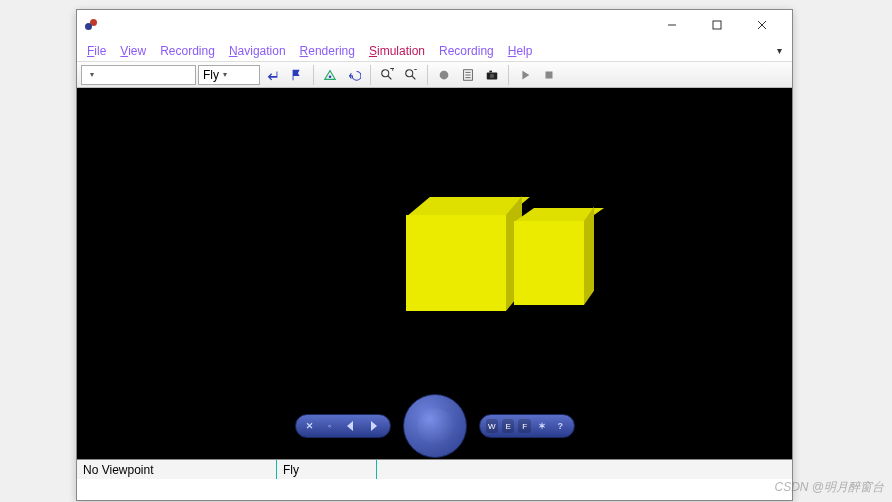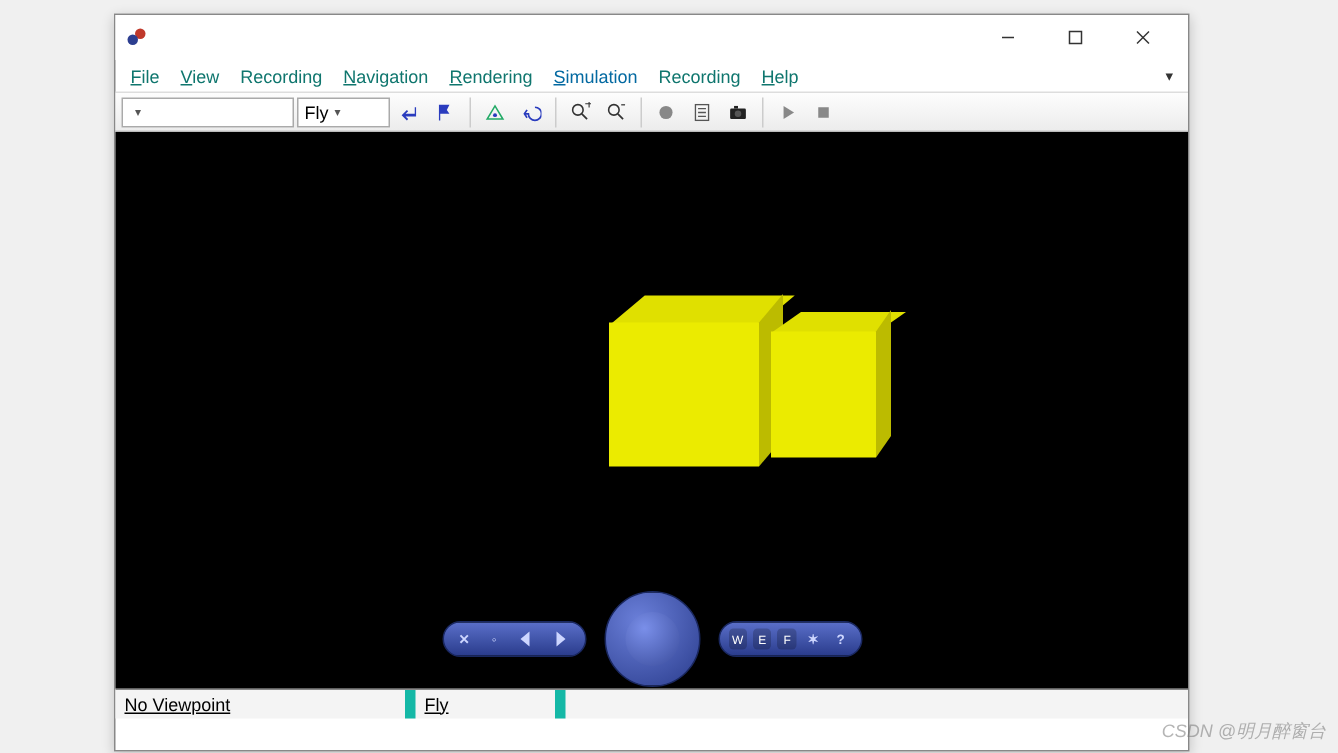--- a/index.html
+++ b/index.html
@@ -37,23 +37,23 @@
 .winbtn svg { width: 10px; height: 10px; }
 
 .menubar {
   height: 22px;
   display: flex;
   align-items: center;
   padding: 0 10px;
   gap: 14px;
   border-bottom: 1px solid #ddd;
 }
-.menubar .menu-item { color: #0f766e; cursor: default; }
+.menubar .menu-item { color: #8b5cf6; cursor: default; }
 .menubar .menu-item u { text-decoration: underline; }
-.menubar .menu-item.disabled { color: #0369a1; }
+.menubar .menu-item.disabled { color: #be185d; }
 .menubar .menu-spacer { flex:1; }
 .menubar .chevrons { color:#333; font-size:10px; }
 
 .toolbar {
   height: 26px;
   display: flex;
   align-items: center;
   padding: 2px 4px;
   gap: 2px;
   border-bottom: 1px solid #bbb;
@@ -144,26 +144,25 @@
 .navpad .arrowbtn svg { width:12px;height:12px; fill:#cdd6ff; }
 
 .statusbar {
   height: 20px;
   border-top: 1px solid #888;
   display:flex;
   background:#f4f4f4;
   font-size:11px;
 }
 .statusbar .cell {
-  border-right:7px solid #14b8a6;
+  border-right:1px solid #14b8a6;
   padding: 2px 6px;
   display:flex; align-items:center;
   white-space: nowrap;
   overflow:hidden;
-  text-decoration:underline;
 }
 .statusbar .cell.vp { width: 200px; }
 .statusbar .cell.t { width: 100px; }
 .statusbar .cell.mode { width: 100px; }
 .statusbar .cell.pos { flex:1; }
 
 
 .watermark {
   position:absolute;
   right: 8px; bottom: 6px;

